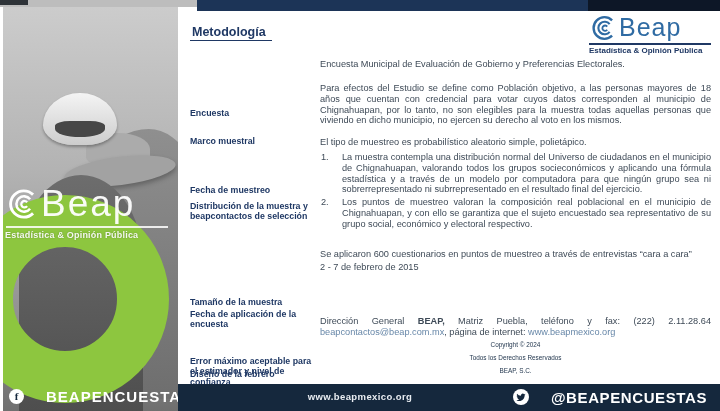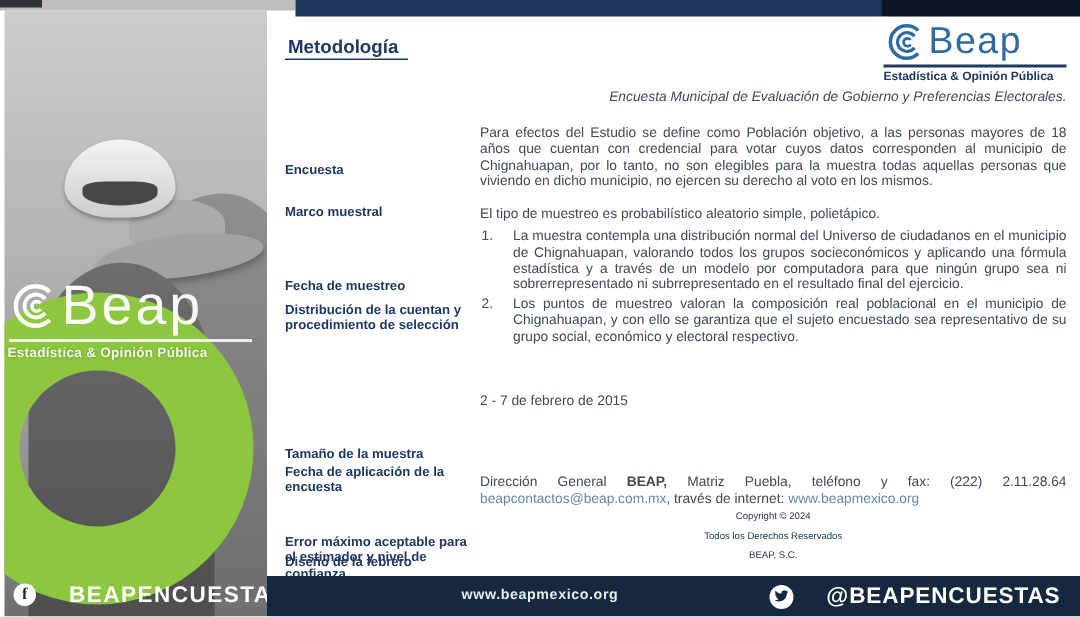--- a/index.html
+++ b/index.html
@@ -55,34 +55,34 @@
   
   .title-wrap{left:190px;top:22px;width:500px;text-align:left;}
   .title{display:inline-block;color:#1f3864;font-size:12.5px;font-weight:bold;
          border-bottom:1.6px solid #1f3864;padding:0 6px 1px 2px;}
 
   
   .label{position:absolute;left:190px;width:126px;color:#1f3864;font-weight:bold;
          font-size:8.8px;line-height:10.3px;margin-top:48px;}
   .content{position:absolute;left:320px;width:391px;color:#3e4a57;font-size:9.2px;
            line-height:10.8px;text-align:justify;}
-  .italic{font-style:italic;text-align:right;}
+  .italic{text-align:left;}
   .olist .oitem{display:flex;margin-bottom:2px;}
   .olist .num{flex:none;width:21px;padding-left:1px;}
   .olist .itxt{flex:1;text-align:justify;}
   .bold{font-weight:bold;}
   a.doclink{color:#6787a8;text-decoration:none;}
   .copy{position:absolute;left:320px;width:391px;text-align:center;color:#24384f;
         font-size:6.4px;line-height:12.9px;}
 
   
   .footer{left:178px;top:384px;width:542px;height:27px;background:#15283d;}
   .footer-site{position:absolute;left:102px;top:7px;width:160px;text-align:center;color:#e9edf2;
                font-weight:bold;font-size:9.5px;letter-spacing:.4px;}
-  .tw-group{position:absolute;right:13px;top:5px;display:flex;align-items:center;gap:6px;}
+  .tw-group{position:absolute;right:13px;top:5px;display:flex;gap:6px;}
   svg{display:block;}
 </style>
 </head>
 <body>
 
 <div class="stage">
 
   <div class="abs top-gray"></div>
   <div class="abs top-dark-corner"></div>
   <div class="abs top-navy"></div>
@@ -142,42 +142,43 @@
 
   <div class="label" style="top:60px">Encuesta</div>
   <div class="content italic" style="top:59px">Encuesta Municipal  de Evaluación de Gobierno y Preferencias Electorales.</div>
 
   <div class="label" style="top:88px">Marco muestral</div>
   <div class="content" style="top:83px">Para efectos del Estudio se define como Población objetivo, a las personas mayores de 18 años que cuentan con credencial para votar cuyos datos corresponden al municipio de Chignahuapan, por lo tanto, no son elegibles para la muestra todas aquellas personas que viviendo en dicho municipio, no ejercen su derecho al voto en los mismos.</div>
 
   <div class="label" style="top:137px">Fecha de muestreo</div>
   <div class="content" style="top:137px">El tipo de muestreo es probabilístico aleatorio simple, polietápico.</div>
 
-  <div class="label" style="top:153px">Distribución de la cuentan y procedimiento de selección</div>
+  <div class="label" style="top:153px">Distribución de la muestra y beapcontactos de selección</div>
   <div class="content olist" style="top:152px">
     <div class="oitem">
       <span class="num">1.</span>
       <span class="itxt">La muestra contempla una distribución normal del Universo de ciudadanos en el municipio de Chignahuapan, valorando todos los grupos socieconómicos y aplicando una fórmula estadística y a través de un modelo por computadora para que ningún grupo sea ni sobrerrepresentado ni subrrepresentado en el resultado final del ejercicio.</span>
     </div>
     <div class="oitem">
       <span class="num">2.</span>
       <span class="itxt">Los puntos de muestreo valoran la composición real poblacional en el municipio de Chignahuapan, y con ello se garantiza que el sujeto encuestado sea representativo de su grupo social, económico y electoral respectivo.</span>
     </div>
   </div>
 
   <div class="label" style="top:249px">Tamaño de la muestra</div>
+  <div class="content" style="top:249px">Se aplicaron 600 cuestionarios en puntos de muestreo a través de entrevistas “cara a cara”</div>
 
   <div class="label" style="top:261px">Fecha de aplicación de la encuesta</div>
   <div class="content" style="top:262px">2 - 7 de febrero de 2015</div>
 
   <div class="label" style="top:308px">Error máximo aceptable para el estimador y nivel de confianza</div>
 
   <div class="label" style="top:321px">Diseño de la febrero</div>
   <div class="content" style="top:316px">
-    <span>Dirección General </span><span class="bold">BEAP,</span><span> Matriz Puebla, teléfono y fax: (222) 2.11.28.64 </span><a class="doclink" href="#">beapcontactos@beap.com.mx</a><span>, través de internet: </span><a class="doclink" href="#">www.beapmexico.org</a>
+    <span>Dirección General </span><span class="bold">BEAP,</span><span> Matriz Puebla, teléfono y fax: (222) 2.11.28.64 </span><a class="doclink" href="#">beapcontactos@beap.com.mx</a><span>, página de internet: </span><a class="doclink" href="#">www.beapmexico.org</a>
   </div>
 
   <div class="copy" style="top:339px">
     <div>Copyright  ©  2024</div>
     <div>Todos los Derechos Reservados</div>
     <div>BEAP, S.C.</div>
   </div>
 
   <div class="abs footer">
     <div class="footer-site">www.beapmexico.org</div>

